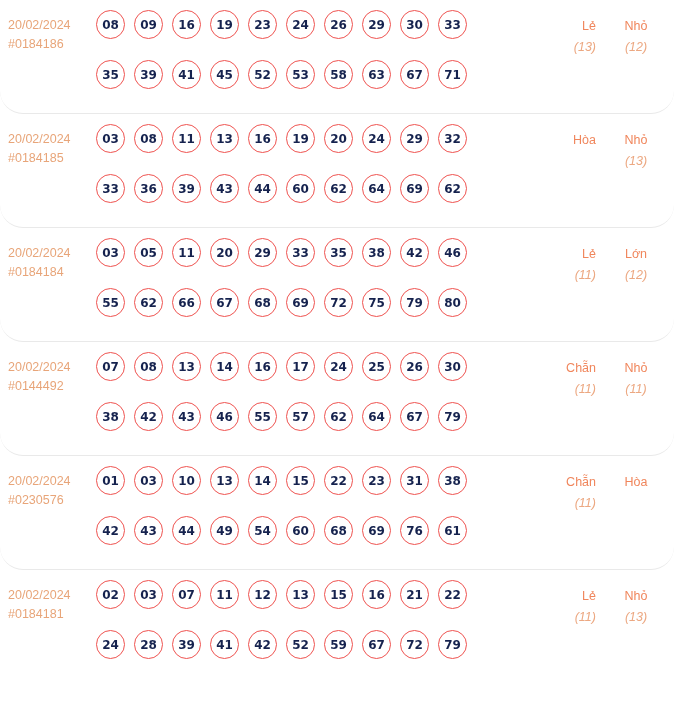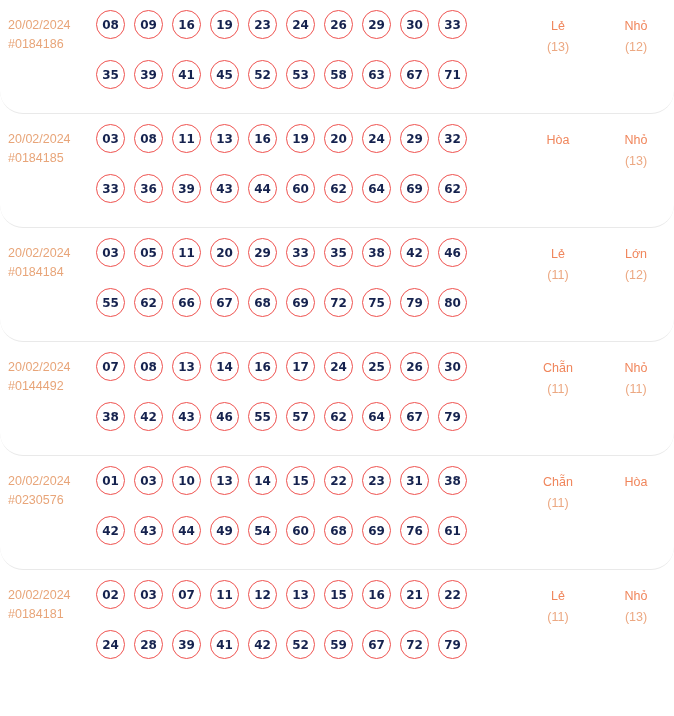--- a/index.html
+++ b/index.html
@@ -92,24 +92,24 @@
   }
 
   .cell-oe, .cell-bs {
     position: absolute;
     top: 16px;
     text-align: center;
     font-size: 12.5px;
     line-height: 21px;
     white-space: nowrap;
   }
-  .cell-oe { left: 520px; width: 76px; }
+  .cell-oe { left: 520px; width: 76px; text-align: right; }
   .cell-bs { left: 598px; width: 76px; }
   .verdict { color: #F0865C; display: block; }
-  .count   { color: #ECA882; display: block; }
+  .count   { color: #ECA882; display: block; font-style: italic; }
 </style>
 </head>
 <body>
 
 <div class="table-wrap">
 
 
   <div id="tbody">
       <div class="row">
         <div class="cell-date"><span>20/02/2024</span><span class="d-id">#0184186</span></div>

